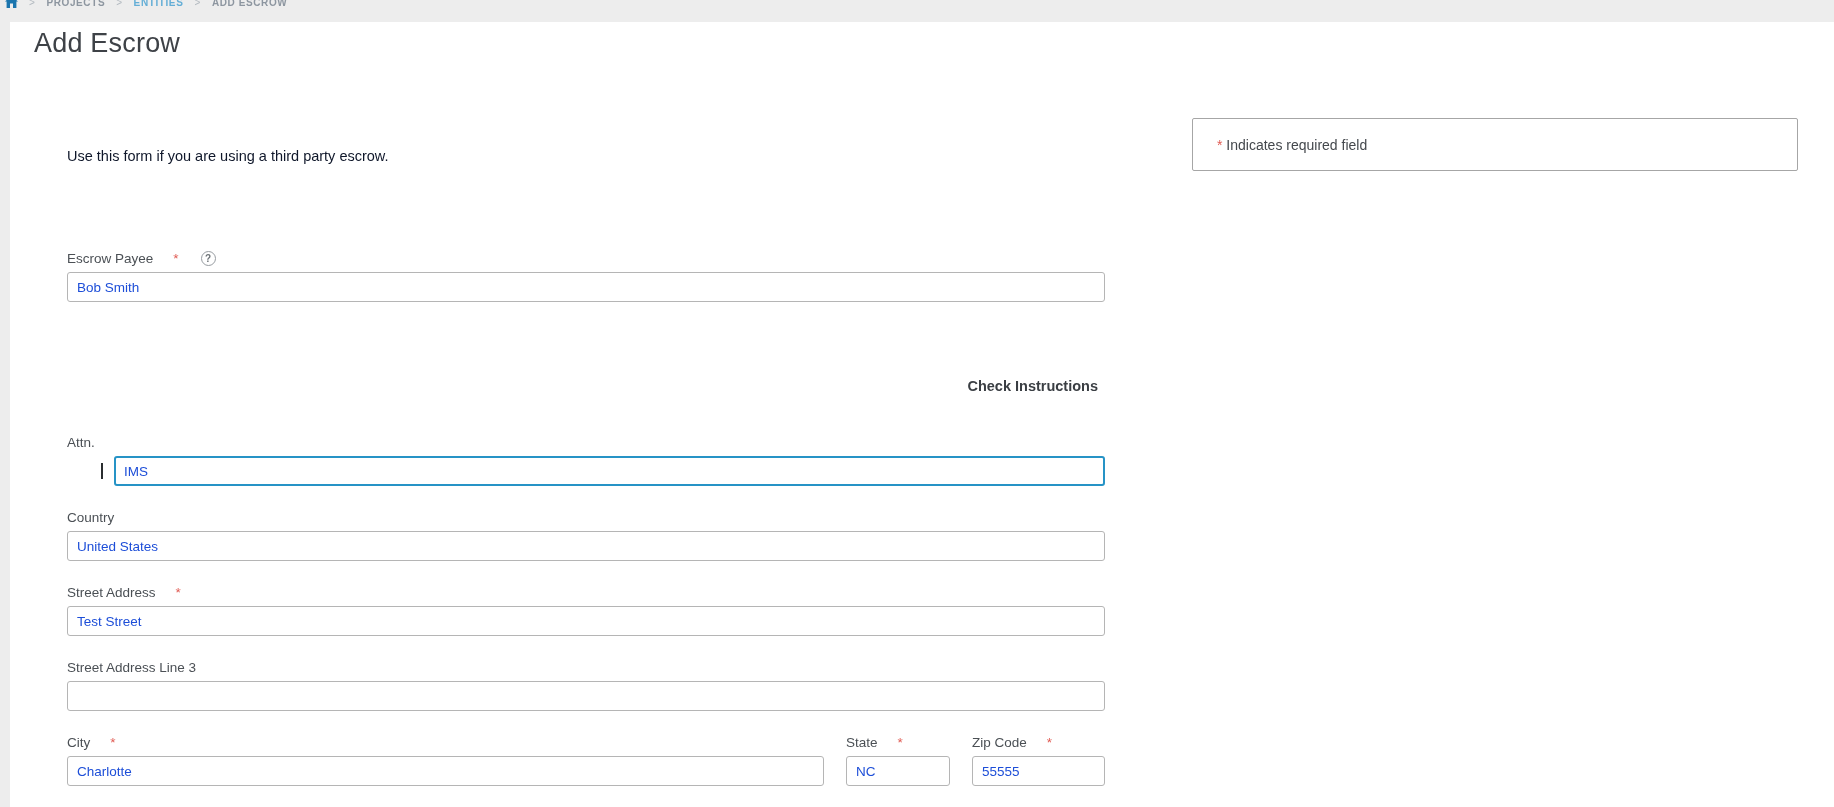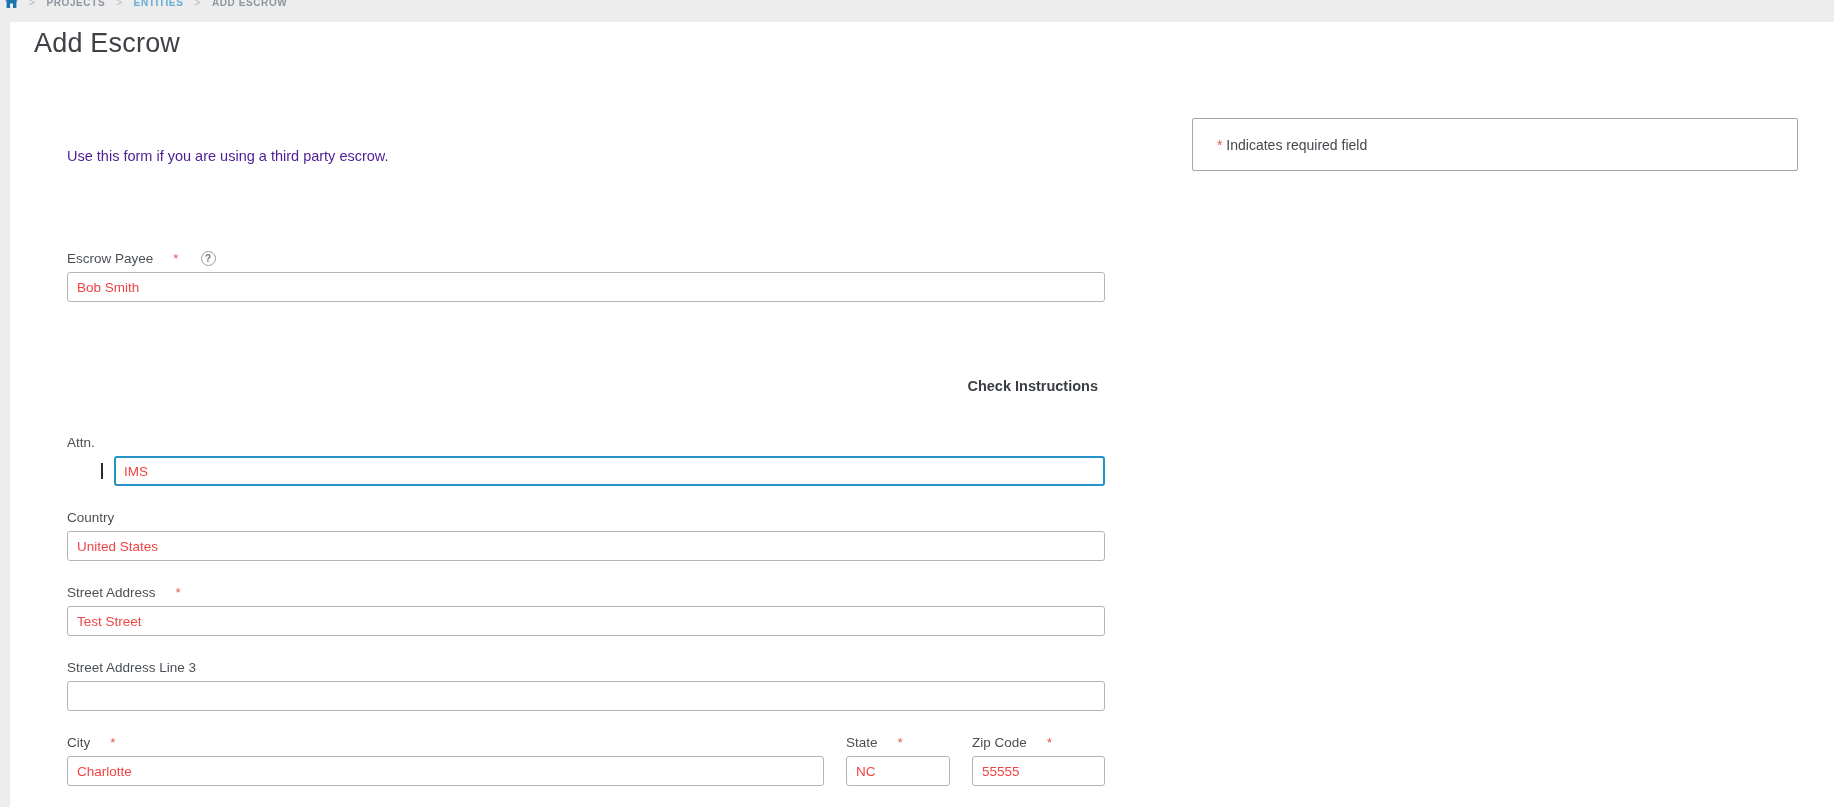--- a/index.html
+++ b/index.html
@@ -36,21 +36,21 @@
 
   .page-title {
     position: absolute; left: 24px; top: 6px;
     margin: 0;
     font-size: 27px; font-weight: 400; color: #3e4247;
     letter-spacing: 0.2px;
   }
 
   .intro-text {
     position: absolute; left: 57px; top: 126px;
-    font-size: 14.5px; color: #4c1d95;
+    font-size: 14.5px; color: #0f172a;
   }
 
   .required-box {
     position: absolute; left: 1182px; top: 96px;
     width: 606px; height: 53px;
     border: 1px solid #a6a6a6; border-radius: 2px;
     background: #fff;
     display: flex; align-items: center;
     padding-left: 24px;
     font-size: 14px; color: #44484d;
@@ -69,21 +69,21 @@
     width: 15px; height: 15px; margin-left: 2px;
     border: 1px solid #979ca1; border-radius: 50%;
     color: #6c7277; font-size: 10px; font-weight: 700;
     display: inline-flex; align-items: center; justify-content: center;
     cursor: pointer;
   }
   .text-input {
     width: 100%; height: 30px;
     border: 1px solid #b5b5b5; border-radius: 3px;
     padding: 0 9px;
-    font-family: inherit; font-size: 13.5px; color: #ef4444;
+    font-family: inherit; font-size: 13.5px; color: #1d4ed8;
     background: #fff; outline: none;
   }
   .input-wrap { position: relative; padding-left: 47px; }
   .text-input.focused { border: 2px solid #2693c6; padding: 0 8px; }
   .caret {
     position: absolute; left: 34px; top: 7px;
     width: 1.5px; height: 16px; background: #2a2d30;
   }
 
   .section-header {

